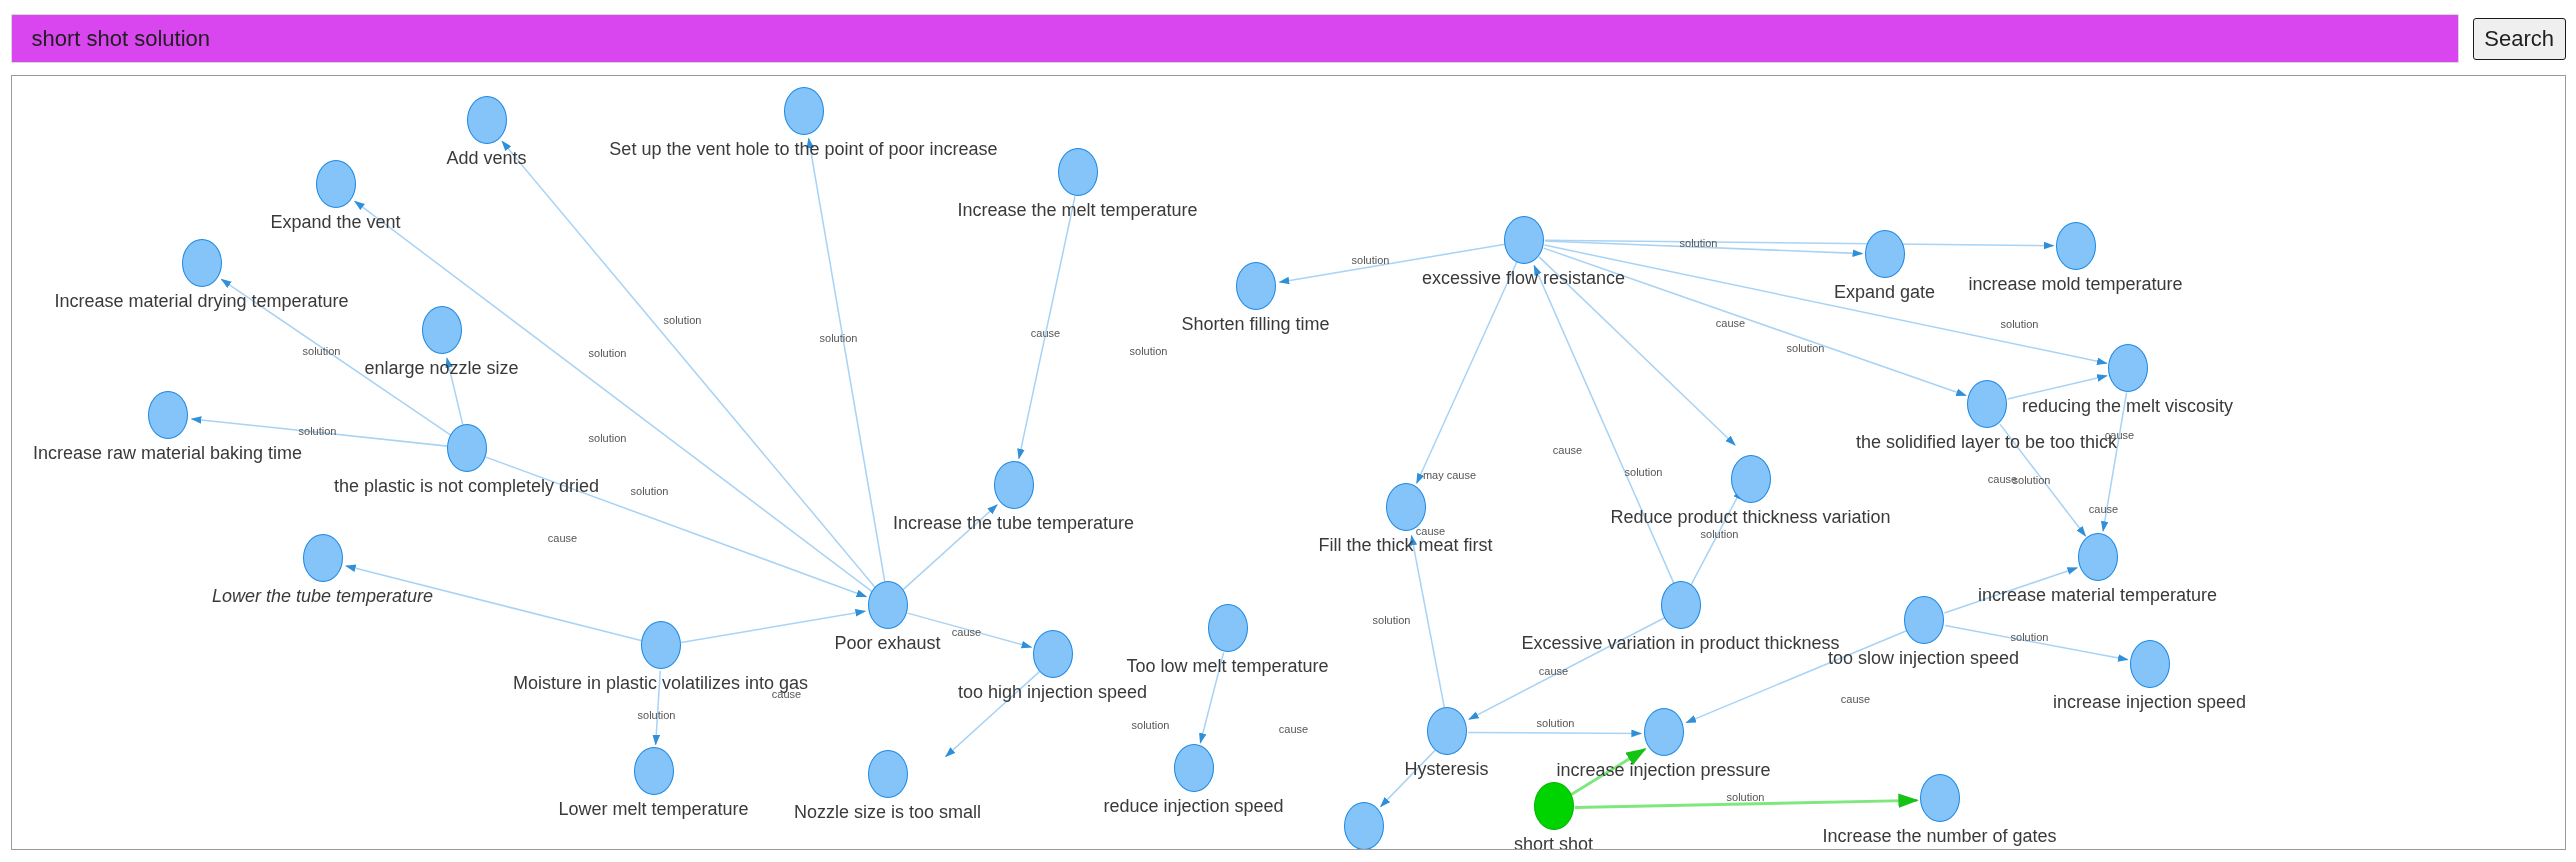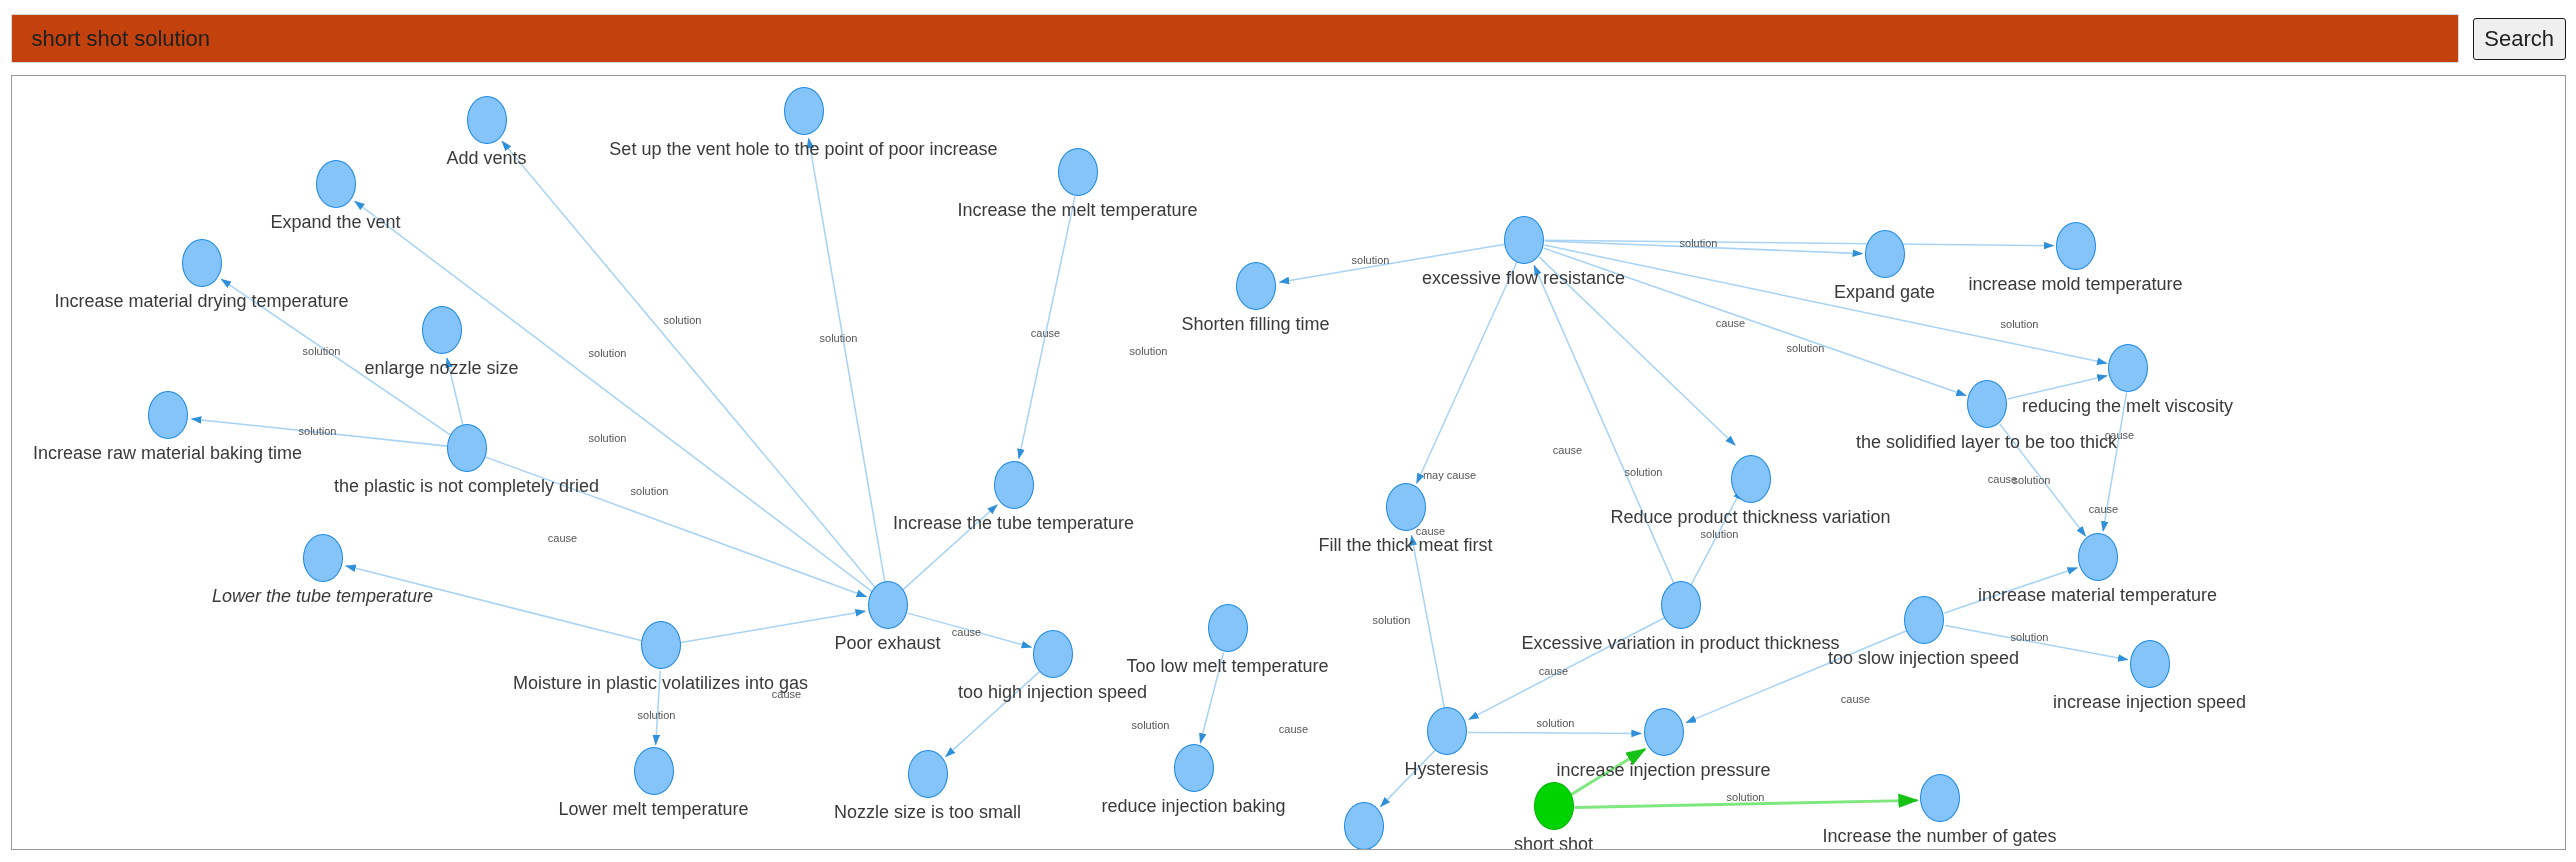--- a/index.html
+++ b/index.html
@@ -4,21 +4,21 @@
 <style>
   html,body{margin:0;padding:0;background:#ffffff;}
   body{width:2576px;height:863px;font-family:"Liberation Sans",sans-serif;-webkit-font-smoothing:antialiased;}
 
   .app{position:relative;width:2576px;height:863px;box-sizing:border-box;padding:0;}
 
   
   .searchbar{position:absolute;left:10.5px;top:13px;width:2555px;height:51px;display:flex;align-items:center;}
   .search-input{
     flex:1 1 auto;height:49px;box-sizing:border-box;
-    border:0.6px solid #d8d8d8;border-radius:1.8px;background:#c2410c;
+    border:0.6px solid #d8d8d8;border-radius:1.8px;background:#d946ef;
     padding:0 20px;font-size:22px;color:#202020;font-family:"Liberation Sans",sans-serif;
     outline:none;
   }
   .search-btn{
     margin-left:14px;height:42px;min-width:70px;box-sizing:border-box;
     border:1.8px solid #1b1b1b;border-radius:3px;background:#efefef;
     font-size:22px;color:#202020;font-family:"Liberation Sans",sans-serif;
     cursor:pointer;padding:0 10.5px;line-height:1;
   }
 
@@ -195,31 +195,31 @@
             <div class="caption">Increase the tube temperature</div>
           </div>
           <div class="node" style="left: 876px; top: 529px;">
             <div class="bubble"></div>
             <div class="caption">Poor exhaust</div>
           </div>
           <div class="node" style="left: 1041px; top: 578px;">
             <div class="bubble"></div>
             <div class="caption">too high injection speed</div>
           </div>
-          <div class="node" style="left: 916px; top: 698px; text-align: right;">
+          <div class="node" style="left: 876px; top: 698px; text-align: right;">
             <div class="bubble"></div>
             <div class="caption">Nozzle size is  too small</div>
           </div>
           <div class="node" style="left: 1216px; top: 552px;">
             <div class="bubble"></div>
             <div class="caption">Too low melt temperature</div>
           </div>
           <div class="node" style="left: 1182px; top: 692px;">
             <div class="bubble"></div>
-            <div class="caption">reduce injection baking</div>
+            <div class="caption">reduce injection speed</div>
           </div>
           <div class="node" style="left: 1244px; top: 210px;">
             <div class="bubble"></div>
             <div class="caption">Shorten filling time</div>
           </div>
           <div class="node" style="left: 1512px; top: 164px;">
             <div class="bubble"></div>
             <div class="caption">excessive flow resistance</div>
           </div>
           <div class="node" style="left: 1394px; top: 431px;">

